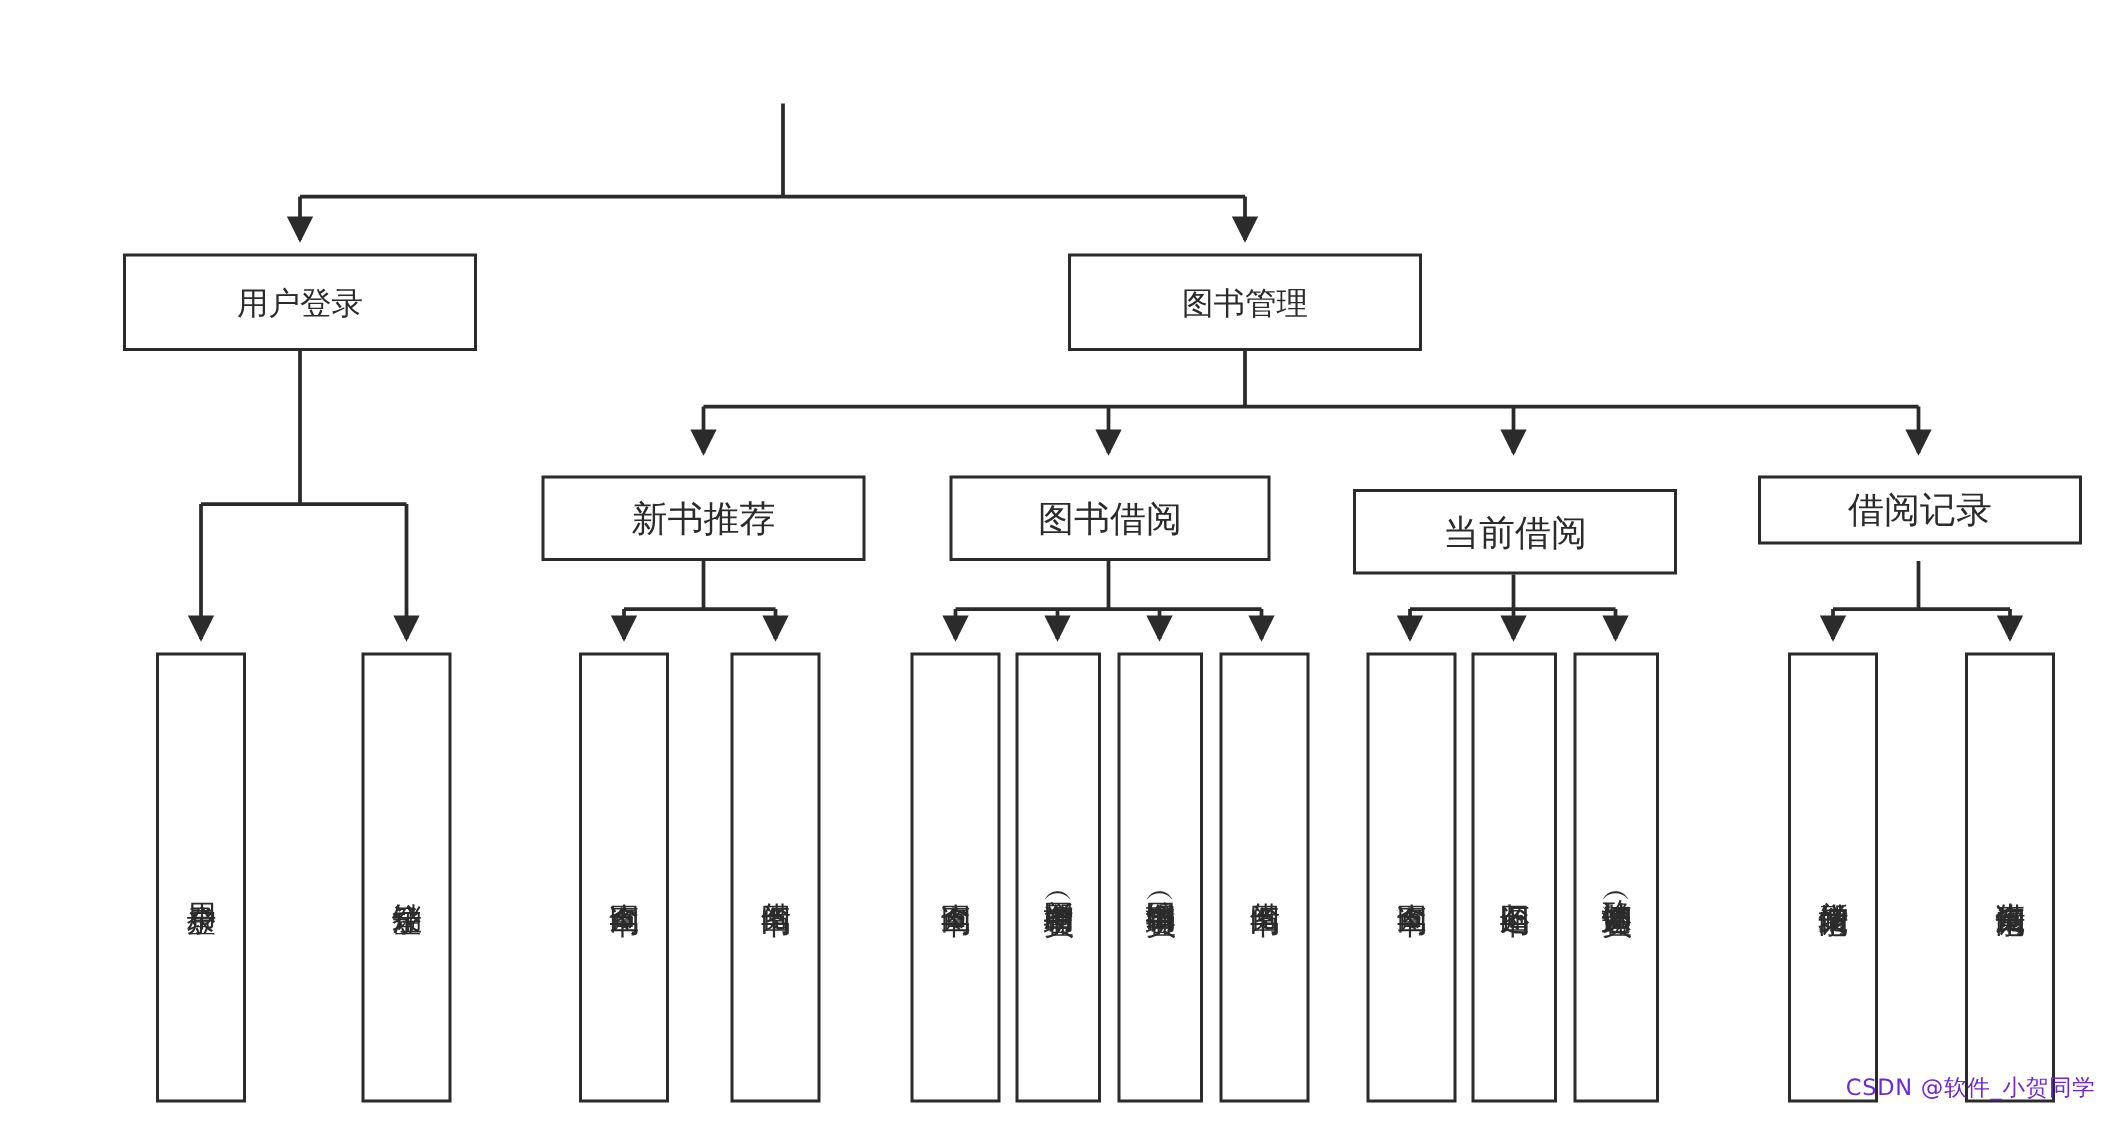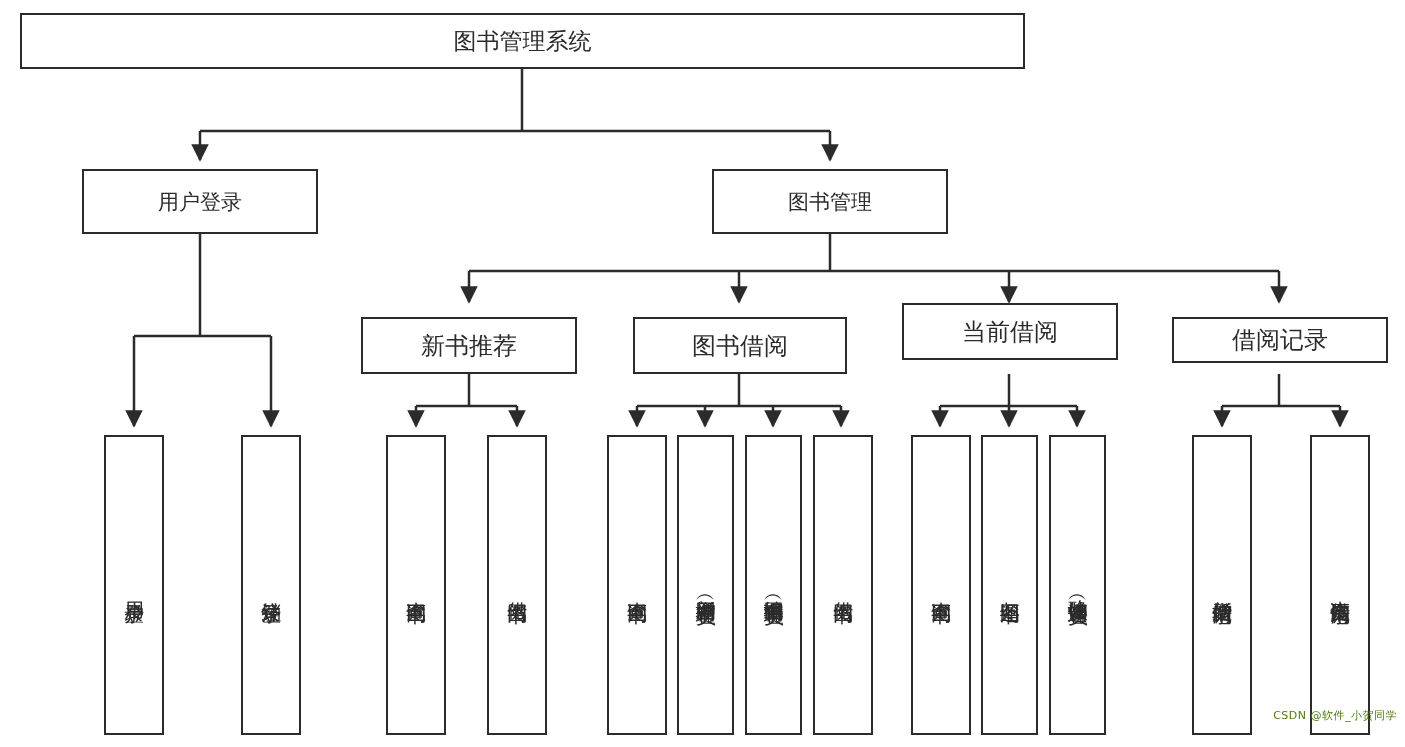--- a/index.html
+++ b/index.html
@@ -55,23 +55,23 @@
     padding-top: 6px;
   }
   .node.leaf .vtext {
     writing-mode: vertical-rl;
     text-orientation: upright;
     white-space: nowrap;
   }
   .watermark {
     position: absolute;
     right: 8px;
-    bottom: 24px;
-    font-size: 11px;
-    color: #4d7c0f;
+    bottom: 12px;
+    font-size: 15px;
+    color: #6d28d9;
     letter-spacing: 0.5px;
     z-index: 5;
     white-space: nowrap;
   }
 </style>
 </head>
 <body>
 
 <div id="canvas">
 
@@ -118,38 +118,35 @@
       <path d="M 1009 406 L 1009 426" marker-end="url(#arrow)"></path>
       <path d="M 1077 406 L 1077 426" marker-end="url(#arrow)"></path>
 
       <path d="M 1279 374 L 1279 406"></path>
       <path d="M 1222 406 L 1340 406"></path>
       <path d="M 1222 406 L 1222 426" marker-end="url(#arrow)"></path>
       <path d="M 1340 406 L 1340 426" marker-end="url(#arrow)"></path>
     </g>
   </svg>
 
-  <div class="node root" style="left:20px; top:13px; width:1005px; height:56px;">
-    <span>图书管理系统</span>
-  </div>
 
   <div class="node level2" style="left:82px; top:169px; width:236px; height:65px;">
     <span>用户登录</span>
   </div>
   <div class="node level2" style="left:712px; top:169px; width:236px; height:65px;justify-content:center;">
     <span>图书管理</span>
   </div>
 
   <div class="node level3" style="left:361px; top:317px; width:216px; height:57px;">
     <span>新书推荐</span>
   </div>
   <div class="node level3" style="left:633px; top:317px; width:214px; height:57px;">
     <span>图书借阅</span>
   </div>
-  <div class="node level3" style="left:902px; top:303px; width:216px; height:57px;">
+  <div class="node level3" style="left:902px; top:326px; width:216px; height:57px;">
     <span>当前借阅</span>
   </div>
   <div class="node level3" style="left:1172px; top:317px; width:216px; height:46px;">
     <span>借阅记录</span>
   </div>
 
   <div class="node leaf" style="left:104px; top:435px; width:60px; height:300px;">
     <span class="vtext">用户登录</span>
   </div>
   <div class="node leaf" style="left:241px; top:435px; width:60px; height:300px;">

